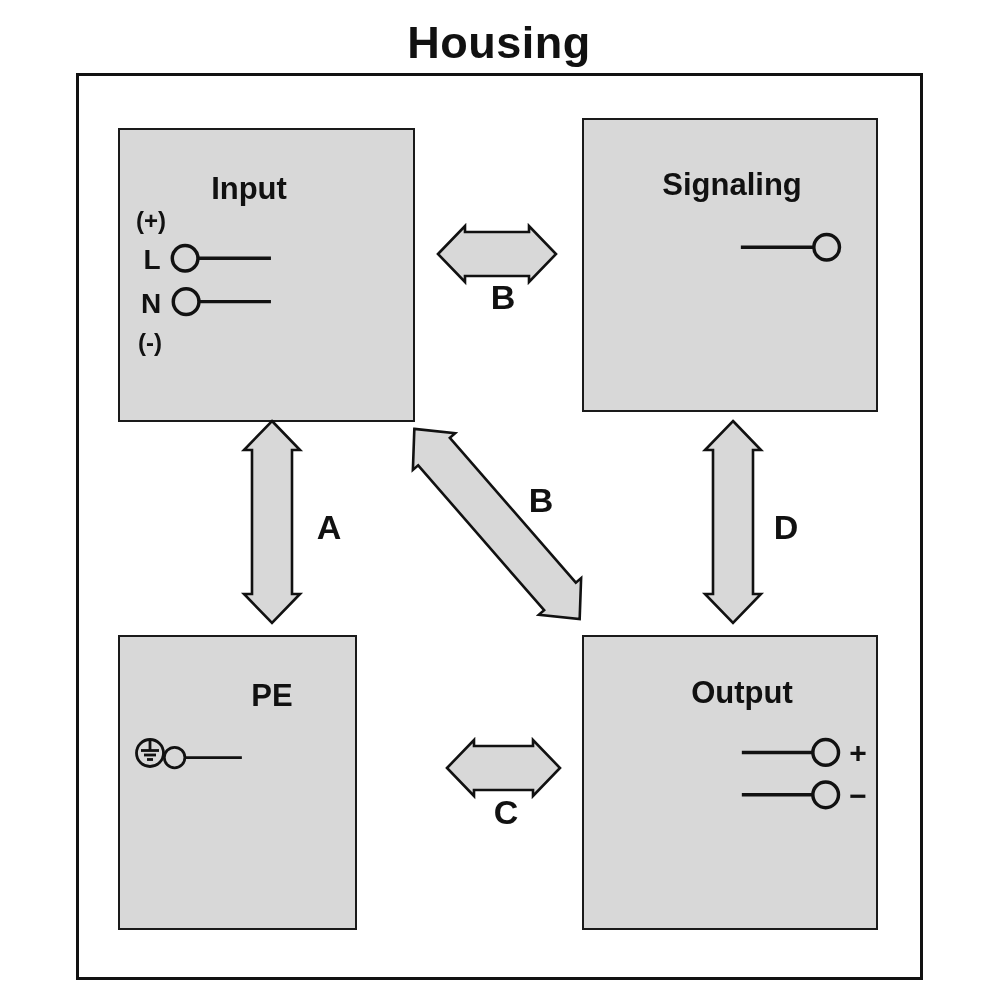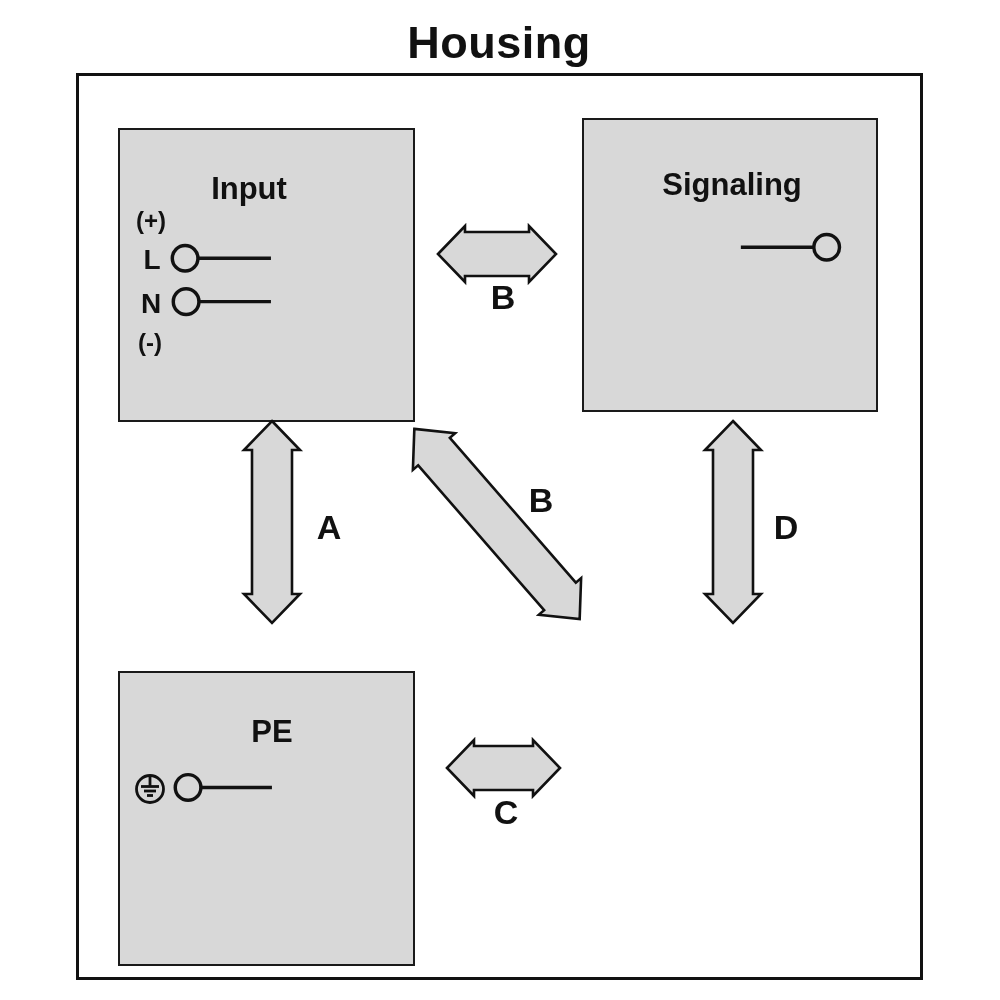--- a/index.html
+++ b/index.html
@@ -25,21 +25,21 @@
     background:transparent;
   }
   .box{
     position:absolute;
     background:var(--box-fill,#d8d8d8);
     border:2px solid #1a1a1a;
     box-sizing:border-box;
   }
   .box-input   {left:118px;top:118px;width:297px;height:294px;margin-top:10px;}
   .box-signaling{left:582px;top:118px;width:296px;height:294px;}
-  .box-pe      {left:118px;top:635px;width:297px;height:295px;margin-top:36px;}
+  .box-pe      {left:118px;top:635px;width:239px;height:295px;}
   .box-output  {left:582px;top:635px;width:296px;height:295px;}
 
   .box-title{
     position:absolute;
     transform:translate(-50%,-50%);
     font-size:31px;font-weight:bold;white-space:nowrap;
   }
   .box-input    .box-title{left:129px;top:59px;}
   .box-signaling .box-title{left:148px;top:65px;}
   .box-pe       .box-title{left:152px;top:59px;}
@@ -123,20 +123,31 @@
       <line x1="8" y1="14.5" x2="26" y2="14.5"></line>
       <line x1="11" y1="19" x2="23" y2="19"></line>
       <line x1="14" y1="23.5" x2="20" y2="23.5"></line>
     </svg>
     <svg class="box-svg" viewBox="0 0 297 295">
       <circle cx="69" cy="116" r="13"></circle>
       <line x1="83" y1="116" x2="154" y2="116"></line>
     </svg>
   </div>
 
+  <div class="box box-output">
+    <div class="box-title">Output</div>
+    <svg class="box-svg" viewBox="0 0 296 295">
+      <line x1="160" y1="117" x2="232" y2="117"></line>
+      <circle cx="245" cy="117" r="13"></circle>
+      <line x1="160" y1="160" x2="232" y2="160"></line>
+      <circle cx="245" cy="160" r="13"></circle>
+    </svg>
+    <span class="term-label t-sign" style="left:274px;top:116px">+</span>
+    <span class="term-label t-sign" style="left:274px;top:159px">−</span>
+  </div>
 
   <div class="arrow arrow-b-top">
     <svg viewBox="0 0 118 60">
         <polygon points="0,30 27,2 27,8 91,8 91,2 118,30 91,58 91,52 27,52 27,58"></polygon>
       </svg>
   </div>
 
   <div class="arrow arrow-a">
     <svg viewBox="0 0 60 202">
         <polygon points="30,0 58,29 50,29 50,173 58,173 30,202 2,173 10,173 10,29 2,29"></polygon>

